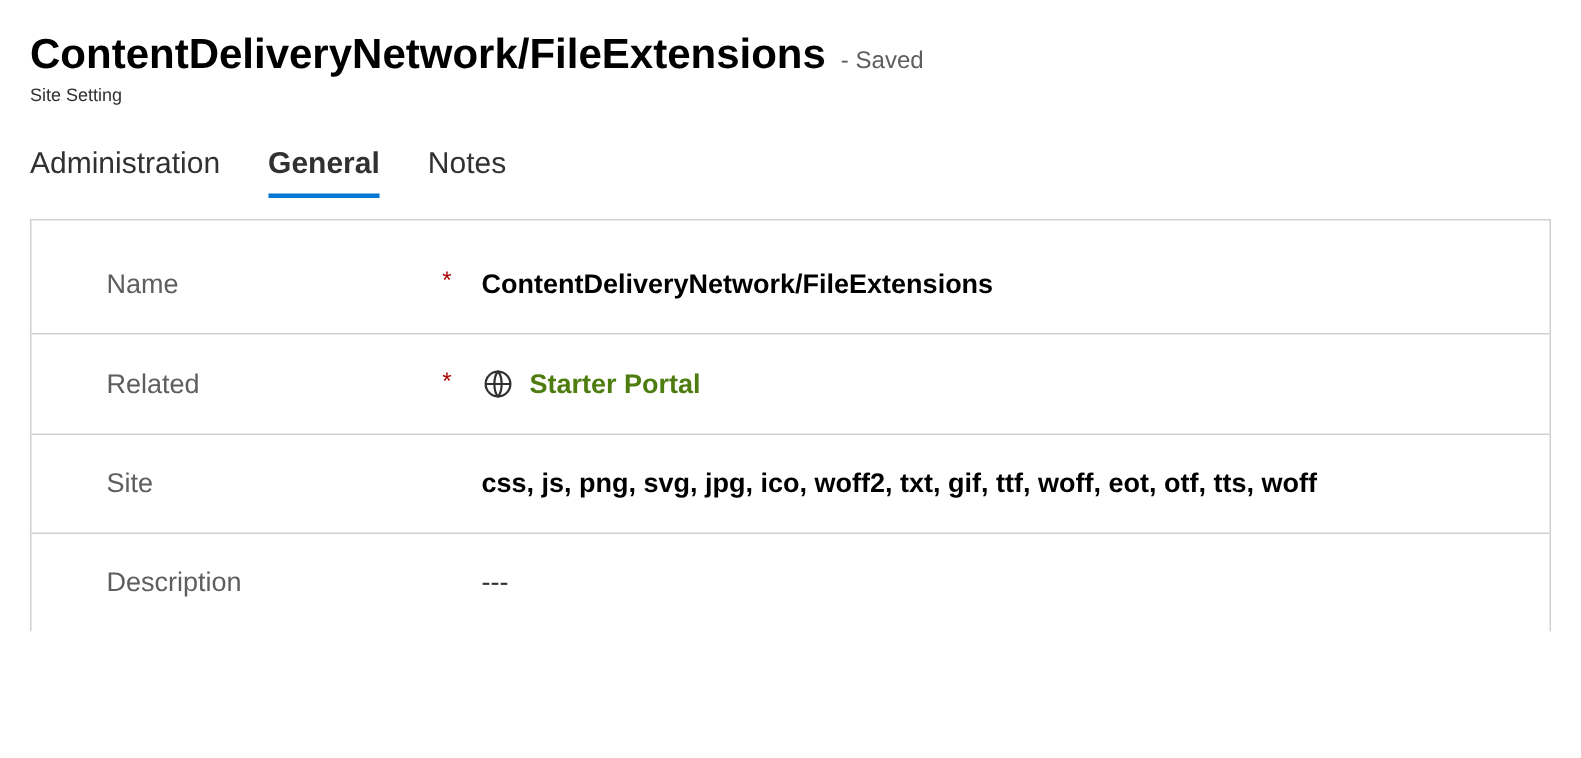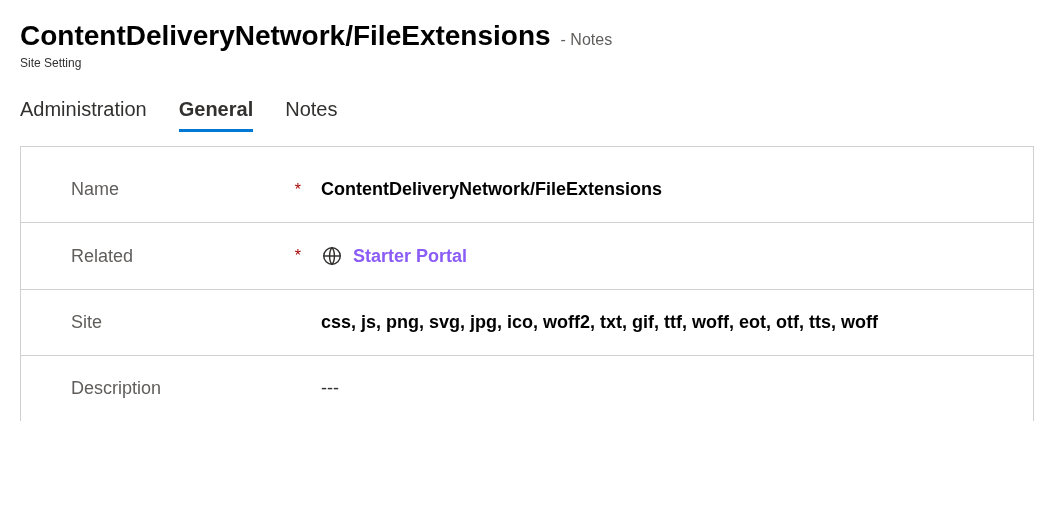--- a/index.html
+++ b/index.html
@@ -64,21 +64,21 @@
       align-items: center;
       padding: 22px 0 22px 50px;
       border-bottom: 1px solid #d2d0ce;
     }
     .form-row:last-child {
       border-bottom: none;
     }
     .form-label-cell {
       width: 250px;
       display: flex;
-      align-items: center;
+      align-items: flex-start;
       position: relative;
     }
     .form-label {
       font-size: 18px;
       color: #605e5c;
     }
     .required-asterisk {
       color: #a80000;
       font-size: 16px;
       position: absolute;
@@ -91,21 +91,21 @@
       gap: 10px;
       font-size: 18px;
       color: #000000;
       font-weight: 600;
     }
     .form-value-text {
       font-weight: 600;
       color: #000000;
     }
     .lookup-link {
-      color: #8b5cf6;
+      color: #4d7c0f;
       font-weight: 600;
       cursor: pointer;
     }
     .globe-icon {
       display: inline-flex;
       align-items: center;
       justify-content: center;
     }
     .globe-icon svg {
       width: 22px;
@@ -115,21 +115,21 @@
       font-weight: 400;
       color: #323130;
     }
   </style>
 </head>
 <body>
 
 <div class="header">
   <div class="title-row">
     <h1 class="page-title">ContentDeliveryNetwork/FileExtensions</h1>
-    <span class="save-status">- Notes</span>
+    <span class="save-status">- Saved</span>
   </div>
   <div class="subtitle">Site Setting</div>
 </div>
 
 <div class="tabs">
   <div class="tab">Administration</div>
   <div class="tab active">General</div>
   <div class="tab">Notes</div>
 </div>
 

